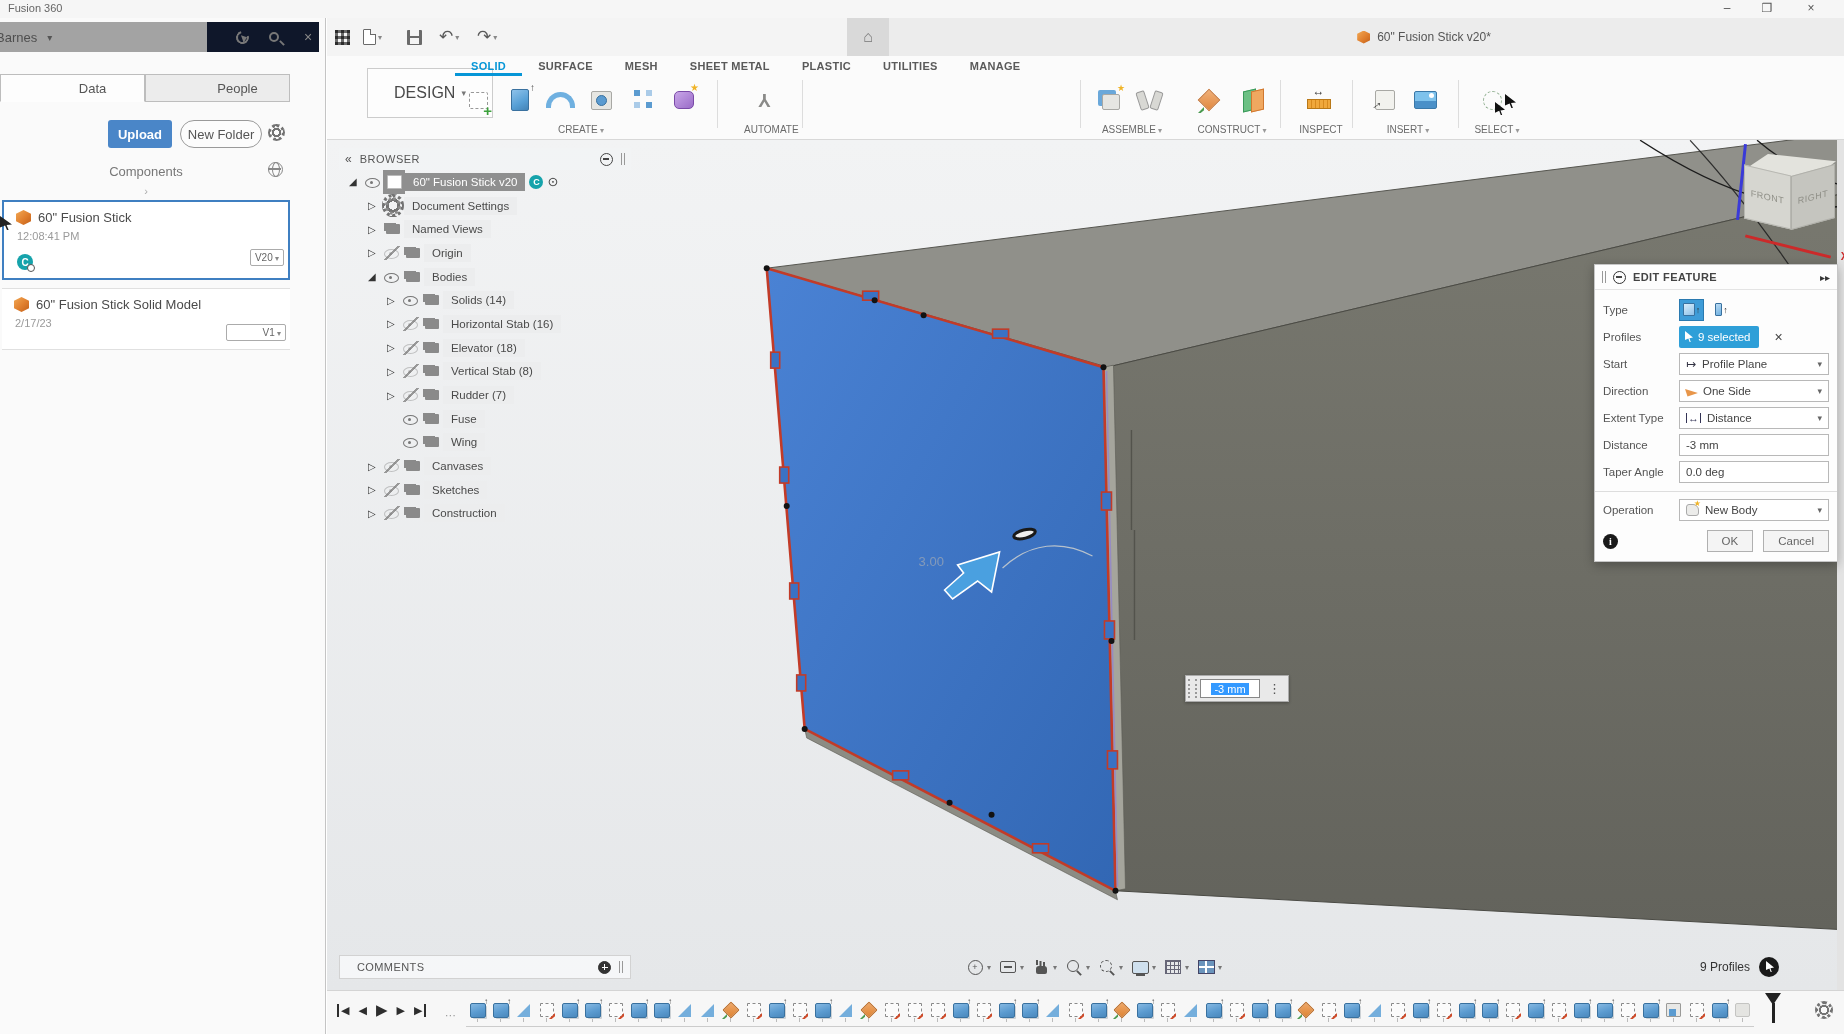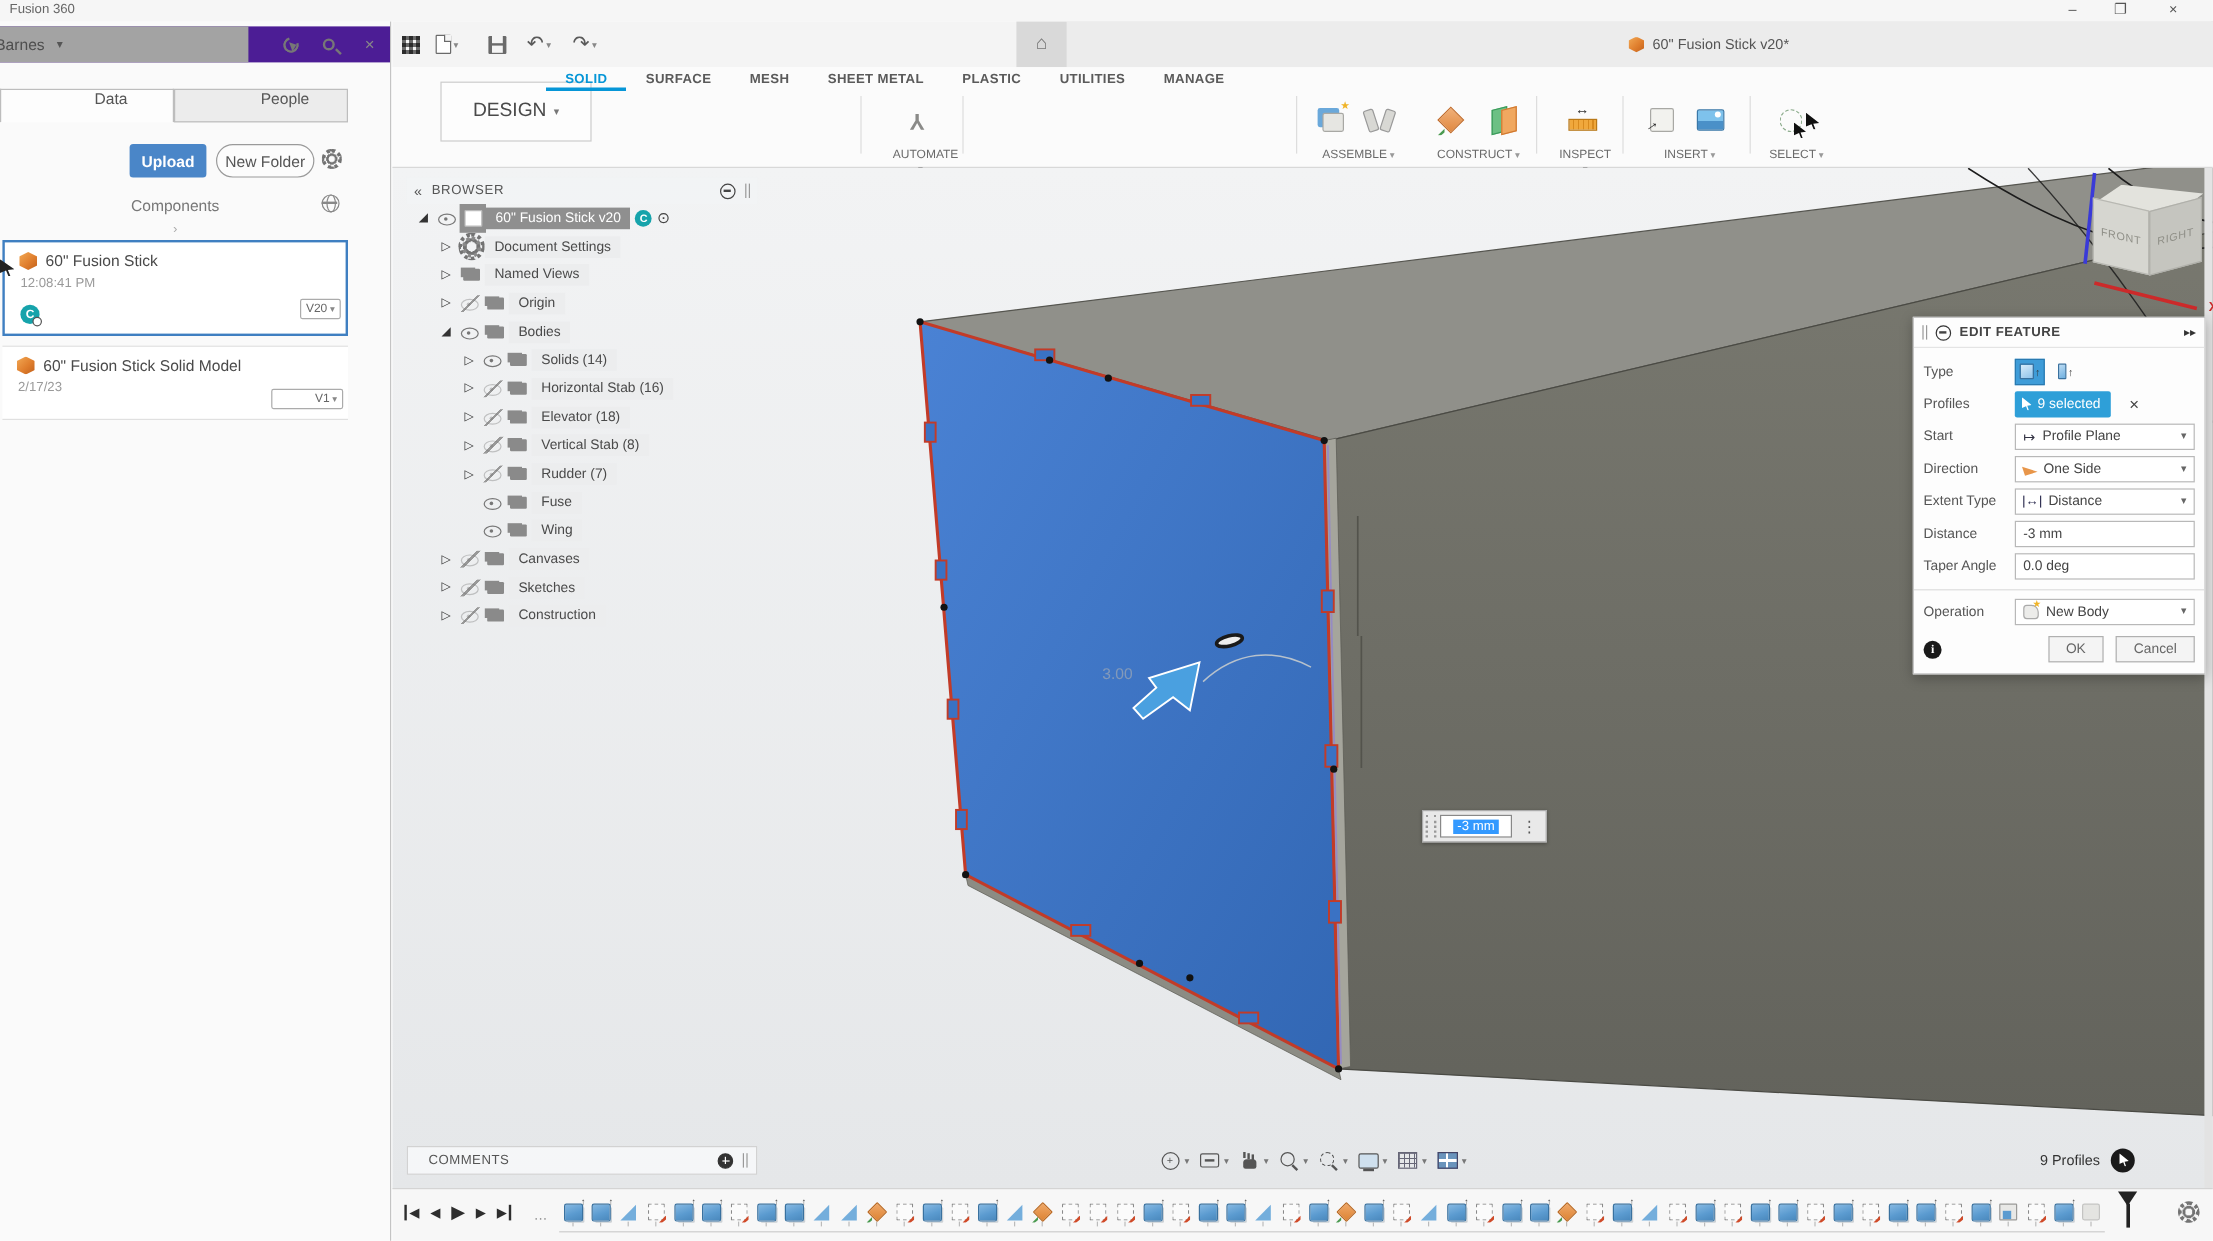--- a/index.html
+++ b/index.html
@@ -6,34 +6,34 @@
   html,body { width:1844px; height:1034px; overflow:hidden; background:#fff;
     font-family:"Liberation Sans","DejaVu Sans",sans-serif; color:#444; }
 
   
   #titlebar { position:absolute; left:0; top:0; width:1844px; height:18px; background:#f6f6f6; }
   #app-title { position:absolute; left:8px; top:2px; font-size:11px; color:#666; }
   .winbtn { position:absolute; top:1px; width:30px; height:16px; text-align:center; font-size:12px; color:#555; cursor:default; }
 
   
   #datapanel { position:absolute; left:0; top:18px; width:326px; height:1016px; background:#fafafa; border-right:1px solid #c4c4c4; overflow:hidden; }
-  #dp-header { position:absolute; left:0; top:4px; width:364px; height:30px; background:#4c1d95; }
+  #dp-header { position:absolute; left:0; top:4px; width:319px; height:30px; background:#0f172a; }
   #project-chip { position:absolute; left:0; top:0; width:207px; height:30px; background:#a3a3a3; color:#4e4e4e; font-size:13px; display:flex; align-items:center; padding-left:2px; overflow:hidden; }
   #project-chip .caret { margin-left:10px; font-size:10px; color:#555; }
   .dp-hicon { position:absolute; top:6px; width:20px; height:18px; display:flex; align-items:center; justify-content:center; color:#666; }
   
   .refresh-i { width:13px; height:13px; border:2px solid #777; border-radius:50%; border-top-color:transparent; position:relative; transform:rotate(30deg); }
   .refresh-i::after { content:""; position:absolute; right:-3px; top:-2px; border:4px solid transparent; border-bottom:5px solid #777; transform:rotate(40deg); }
   
   .search-i { width:10px; height:10px; border:2px solid #777; border-radius:50%; position:relative; }
   .search-i::after { content:""; position:absolute; left:8px; top:8px; width:6px; height:2px; background:#777; transform:rotate(45deg); }
   .close-x { font-size:14px; color:#888; }
 
   #dp-tabs { position:absolute; left:0; top:56px; width:290px; height:28px; display:flex; }
-  .dp-tab { flex:1; border:1px solid #bdbdbd; display:flex; justify-content:center; font-size:13px; color:#555; background:#ececec;padding-left:40px; }
+  .dp-tab { flex:1; border:1px solid #bdbdbd; display:flex; align-items:center; justify-content:center; font-size:13px; color:#555; background:#ececec;padding-left:40px; }
   .dp-tab.active { background:#fdfdfd; border-bottom-color:#fdfdfd; }
   #upload-btn { position:absolute; left:108px; top:102px; width:64px; height:28px; background:var(--upload,#4a86c8); color:#fff; font-size:13px; font-weight:bold; border:none; border-radius:3px; }
   #newfolder-btn { position:absolute; left:180px; top:102px; width:82px; height:28px; background:#fcfcfc; color:#555; font-size:13px; border:1px solid #9a9a9a; border-radius:14px; }
   .gear { border:3px dotted #737373; border-radius:50%; background:radial-gradient(circle,transparent 35%,#737373 36% 60%,transparent 61%); }
   #dp-gear { position:absolute; left:268px; top:106px; width:17px; height:17px; }
 
   #breadcrumb { position:absolute; left:6px; top:146px; width:280px; font-size:13px; color:#777; display:flex; align-items:center; gap:6px;flex-direction:column; }
   #breadcrumb .crumb2 { color:#4a4a4a; }
   #breadcrumb .sep { color:#aaa; font-size:11px; }
   .globe-i { position:absolute; left:268px; top:144px; width:15px; height:15px; border:1.5px solid #888; border-radius:50%; }
@@ -368,20 +368,31 @@
         <span>PLASTIC</span>
       </span>
       <span class="rtab plain">
         <span>UTILITIES</span>
       </span>
       <span class="rtab plain">
         <span>MANAGE</span>
       </span>
   </div>
 
+  <div class="rgroup" style="left:131px;width:246px">
+    <div class="ricons">
+        <span class="ri create-sketch"></span>
+        <span class="ri extrude3d"></span>
+        <span class="ri revolve"></span>
+        <span class="ri hole"></span>
+        <span class="ri pattern"></span>
+        <span class="ri form"></span>
+      </div>
+    <div class="rlabel">CREATE</div>
+  </div>
   <span class="rsep" style="left:390px"></span>
   <div class="rgroup" style="left:417px;width:46px">
     <div class="ricons">
         <span class="ri automate"></span>
       </div>
     <div class="rlabel">AUTOMATE</div>
   </div>
   <span class="rsep" style="left:475px"></span>
   <span class="rsep" style="left:753px"></span>
   <div class="rgroup" style="left:761px;width:88px">

